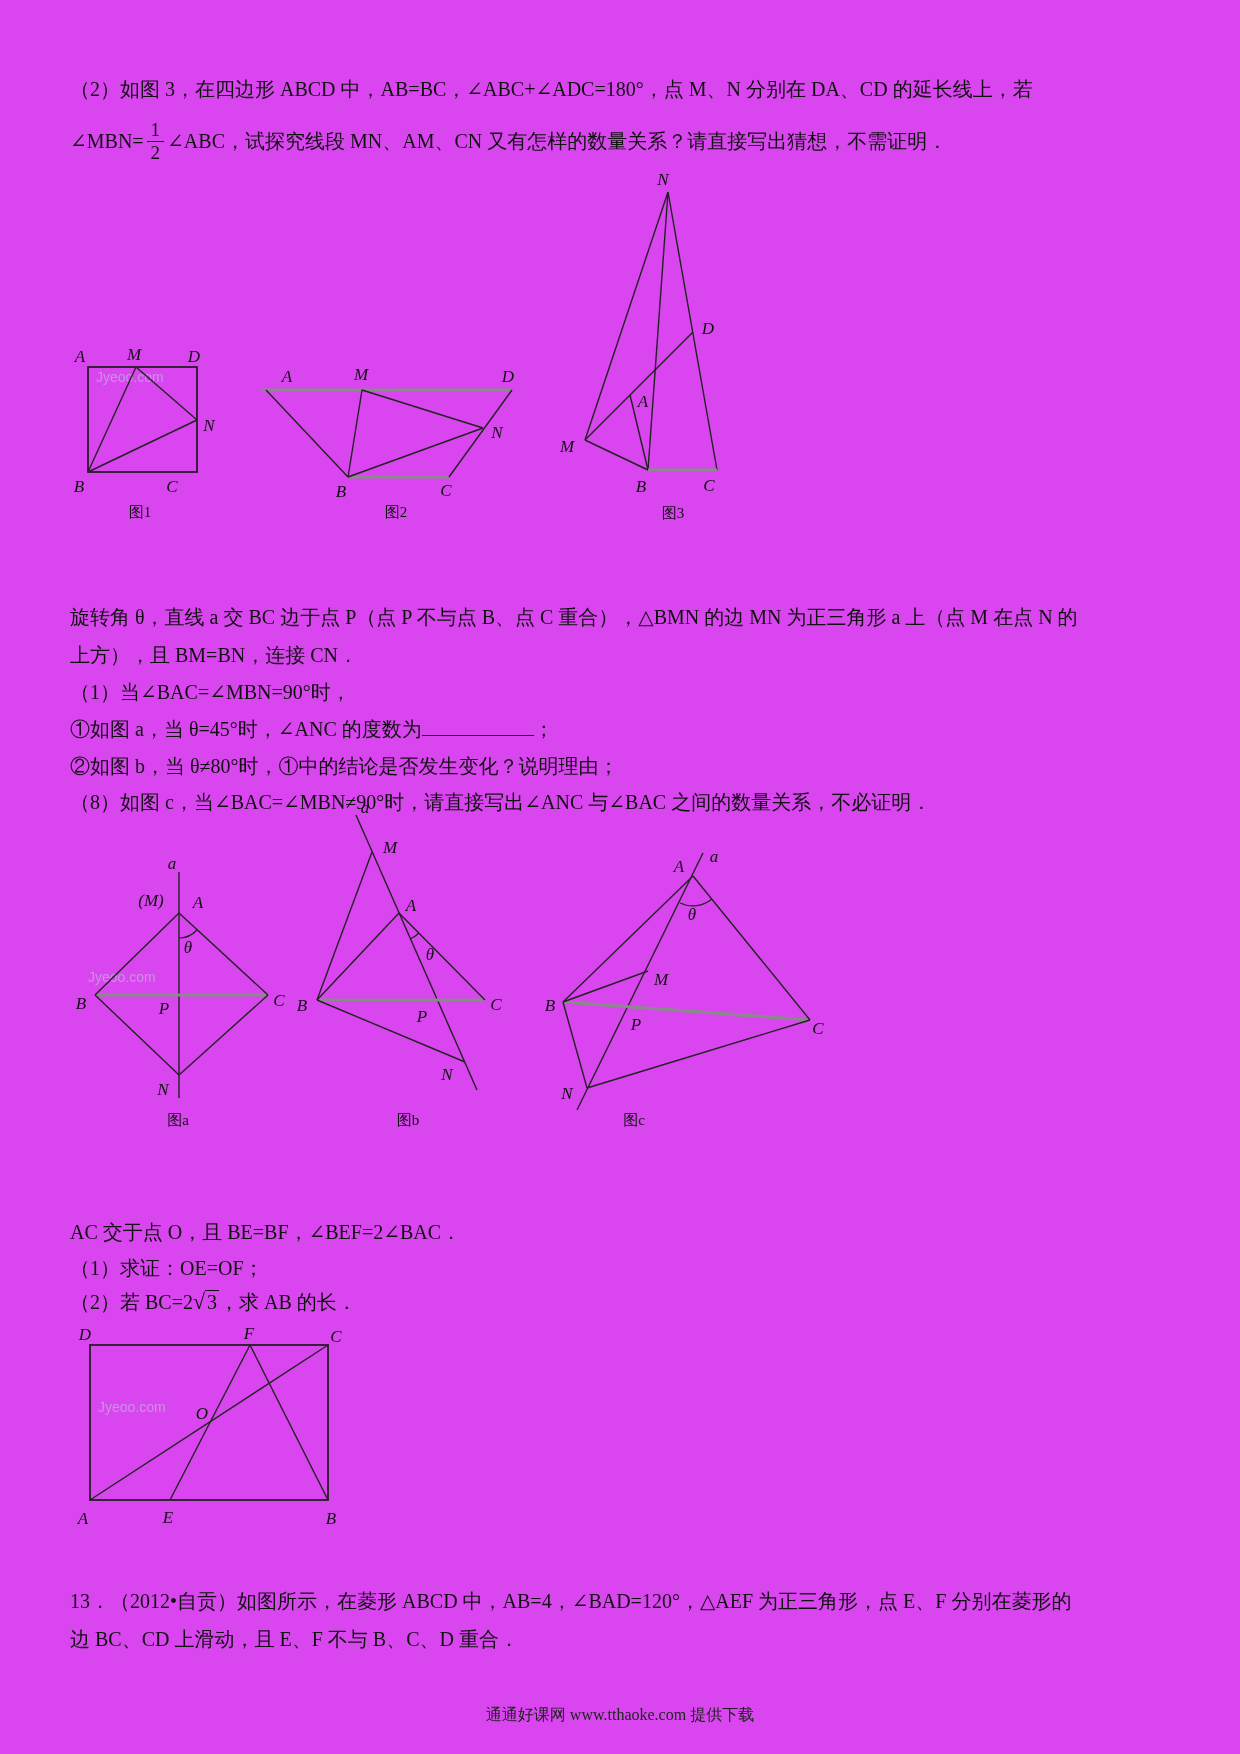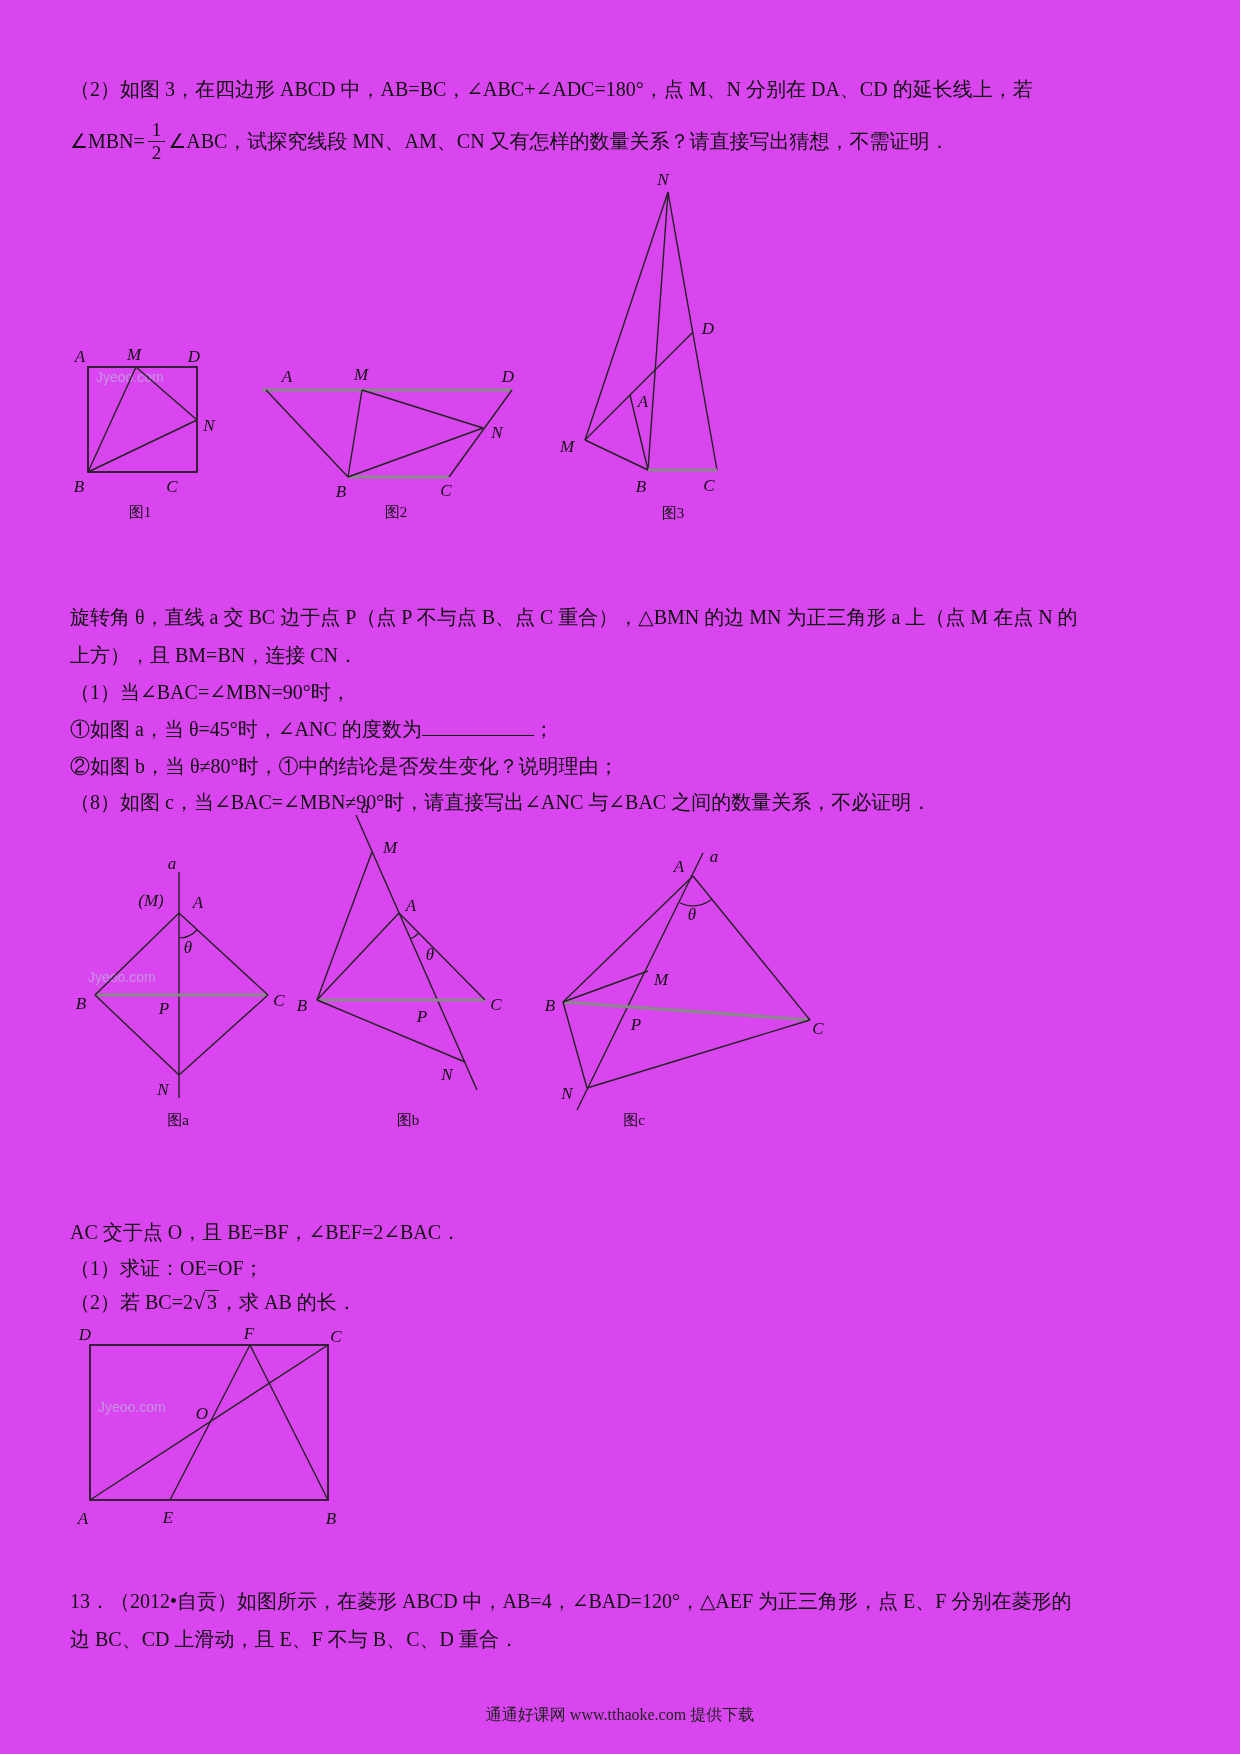--- a/index.html
+++ b/index.html
@@ -1,19 +1,19 @@
 <!DOCTYPE html>
 <html><head>
 <meta charset="utf-8">
 <style>
   html,body{margin:0;padding:0;background:#e8e8e8;}
   #page{position:relative;width:1240px;height:1754px;background:#d946ef;margin:0 auto;
         font-family:"Liberation Serif","DejaVu Serif",serif;color:#111;overflow:hidden;}
   .tl{position:absolute;left:70px;white-space:nowrap;font-size:20px;line-height:28px;}
-  .flexline{display:flex;align-items:center;font-family:Liberation Serif, serif;}
+  .flexline{display:flex;align-items:center;}
   .fraction{display:inline-flex;flex-direction:column;align-items:center;line-height:1.15;
             font-size:19px;margin:0 3px;vertical-align:middle;}
   .fraction .den{border-top:1.6px solid #111;padding:0 4px;}
   .fraction .num{padding:0 4px;}
   .blank{display:inline-block;width:112px;border-bottom:1.6px solid #111;height:1em;}
   .radical{white-space:nowrap;}
   .rad-sign{font-size:22px;}
   .radicand{border-top:1.7px solid #111;padding:0 2px;}
   .footer{position:absolute;left:0;width:1240px;text-align:center;font-size:16px;color:#222;}
   svg.overlay{position:absolute;left:0;top:0;}

